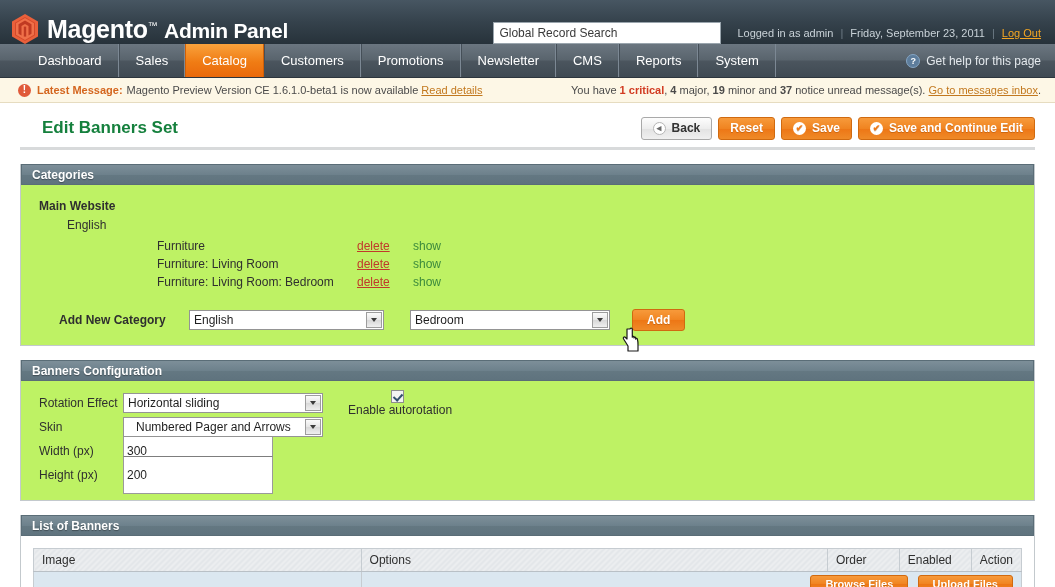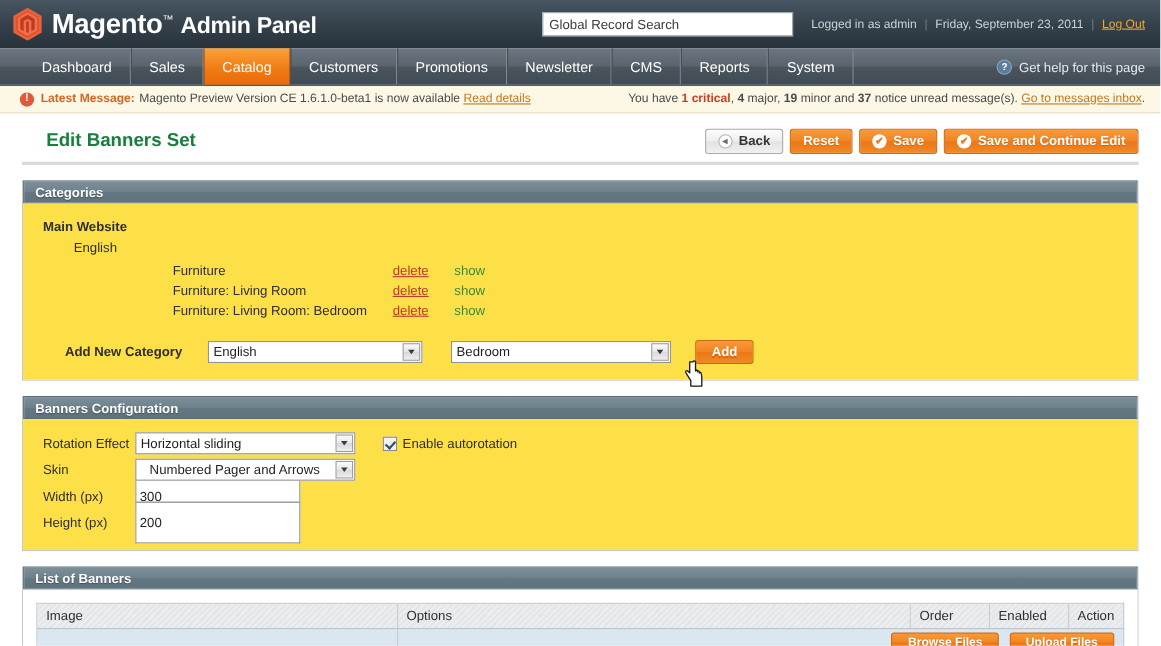--- a/index.html
+++ b/index.html
@@ -12,21 +12,21 @@
     font-size: 12px;
     color: #2f2f2f;
   }
 
   
   .header {
     position: relative;
     height: 44px;
     background: linear-gradient(to bottom, #3c4953 0%, #2d3a44 45%, #253views 100%);
     background: linear-gradient(to bottom, #475662 0%, #35424c 50%, #27323a 100%);
-    display: flex; align-items: center;
+    display: flex; align-items: flex-end;
   }
   .logo-wrap { display: flex; align-items: center; padding-left: 12px; }
   .logo-mark { width: 26px; height: 30px; margin-right: 9px; flex: 0 0 auto; }
   .logo-text {
     color: #ffffff;
     font-size: 25px;
     font-weight: bold;
     letter-spacing: -0.3px;
     white-space: nowrap;
   }
@@ -173,21 +173,21 @@
   .panel-head {
     background: linear-gradient(to bottom, #7d8f99 0%, #6d818c 50%, #647882 51%, #5f737e 100%);
     color: #ffffff;
     font-size: 12px; font-weight: bold;
     height: 21px;
     display: flex; align-items: center;
     padding-left: 10px;
     border: 1px solid #5a6d77;
     text-shadow: 0 1px 1px rgba(0,0,0,0.35);
   }
-  .panel-body { background: #fde047; }
+  .panel-body { background: #bef264; }
 
   
   .cat-tree { padding: 14px 0 6px 18px; }
   .cat-ws { font-weight: bold; color: #2f2f2f; font-size: 12px; margin-bottom: 5px; }
   .cat-store { padding-left: 28px; color: #2f2f2f; font-size: 12px; margin-bottom: 5px; }
   .cat-row {
     display: flex; align-items: center;
     padding-left: 118px;
     height: 18px;
     font-size: 12px;
@@ -254,20 +254,21 @@
     background: #ffffff;
     font-size: 12px;
     font-family: "Liberation Sans", sans-serif;
     color: #1f1f1f;
     padding: 18px 3px;
   }
   .chk-wrap {
     display: flex; align-items: center;
     margin-left: 25px;
     font-size: 12px;
+    flex-direction: column;
   }
   .chk {
     width: 13px; height: 13px;
     border: 1px solid #8d8d8d;
     background: #f3f3f3;
     margin-right: 5px;
     position: relative;
     cursor: pointer;
     flex: 0 0 auto;
   }

